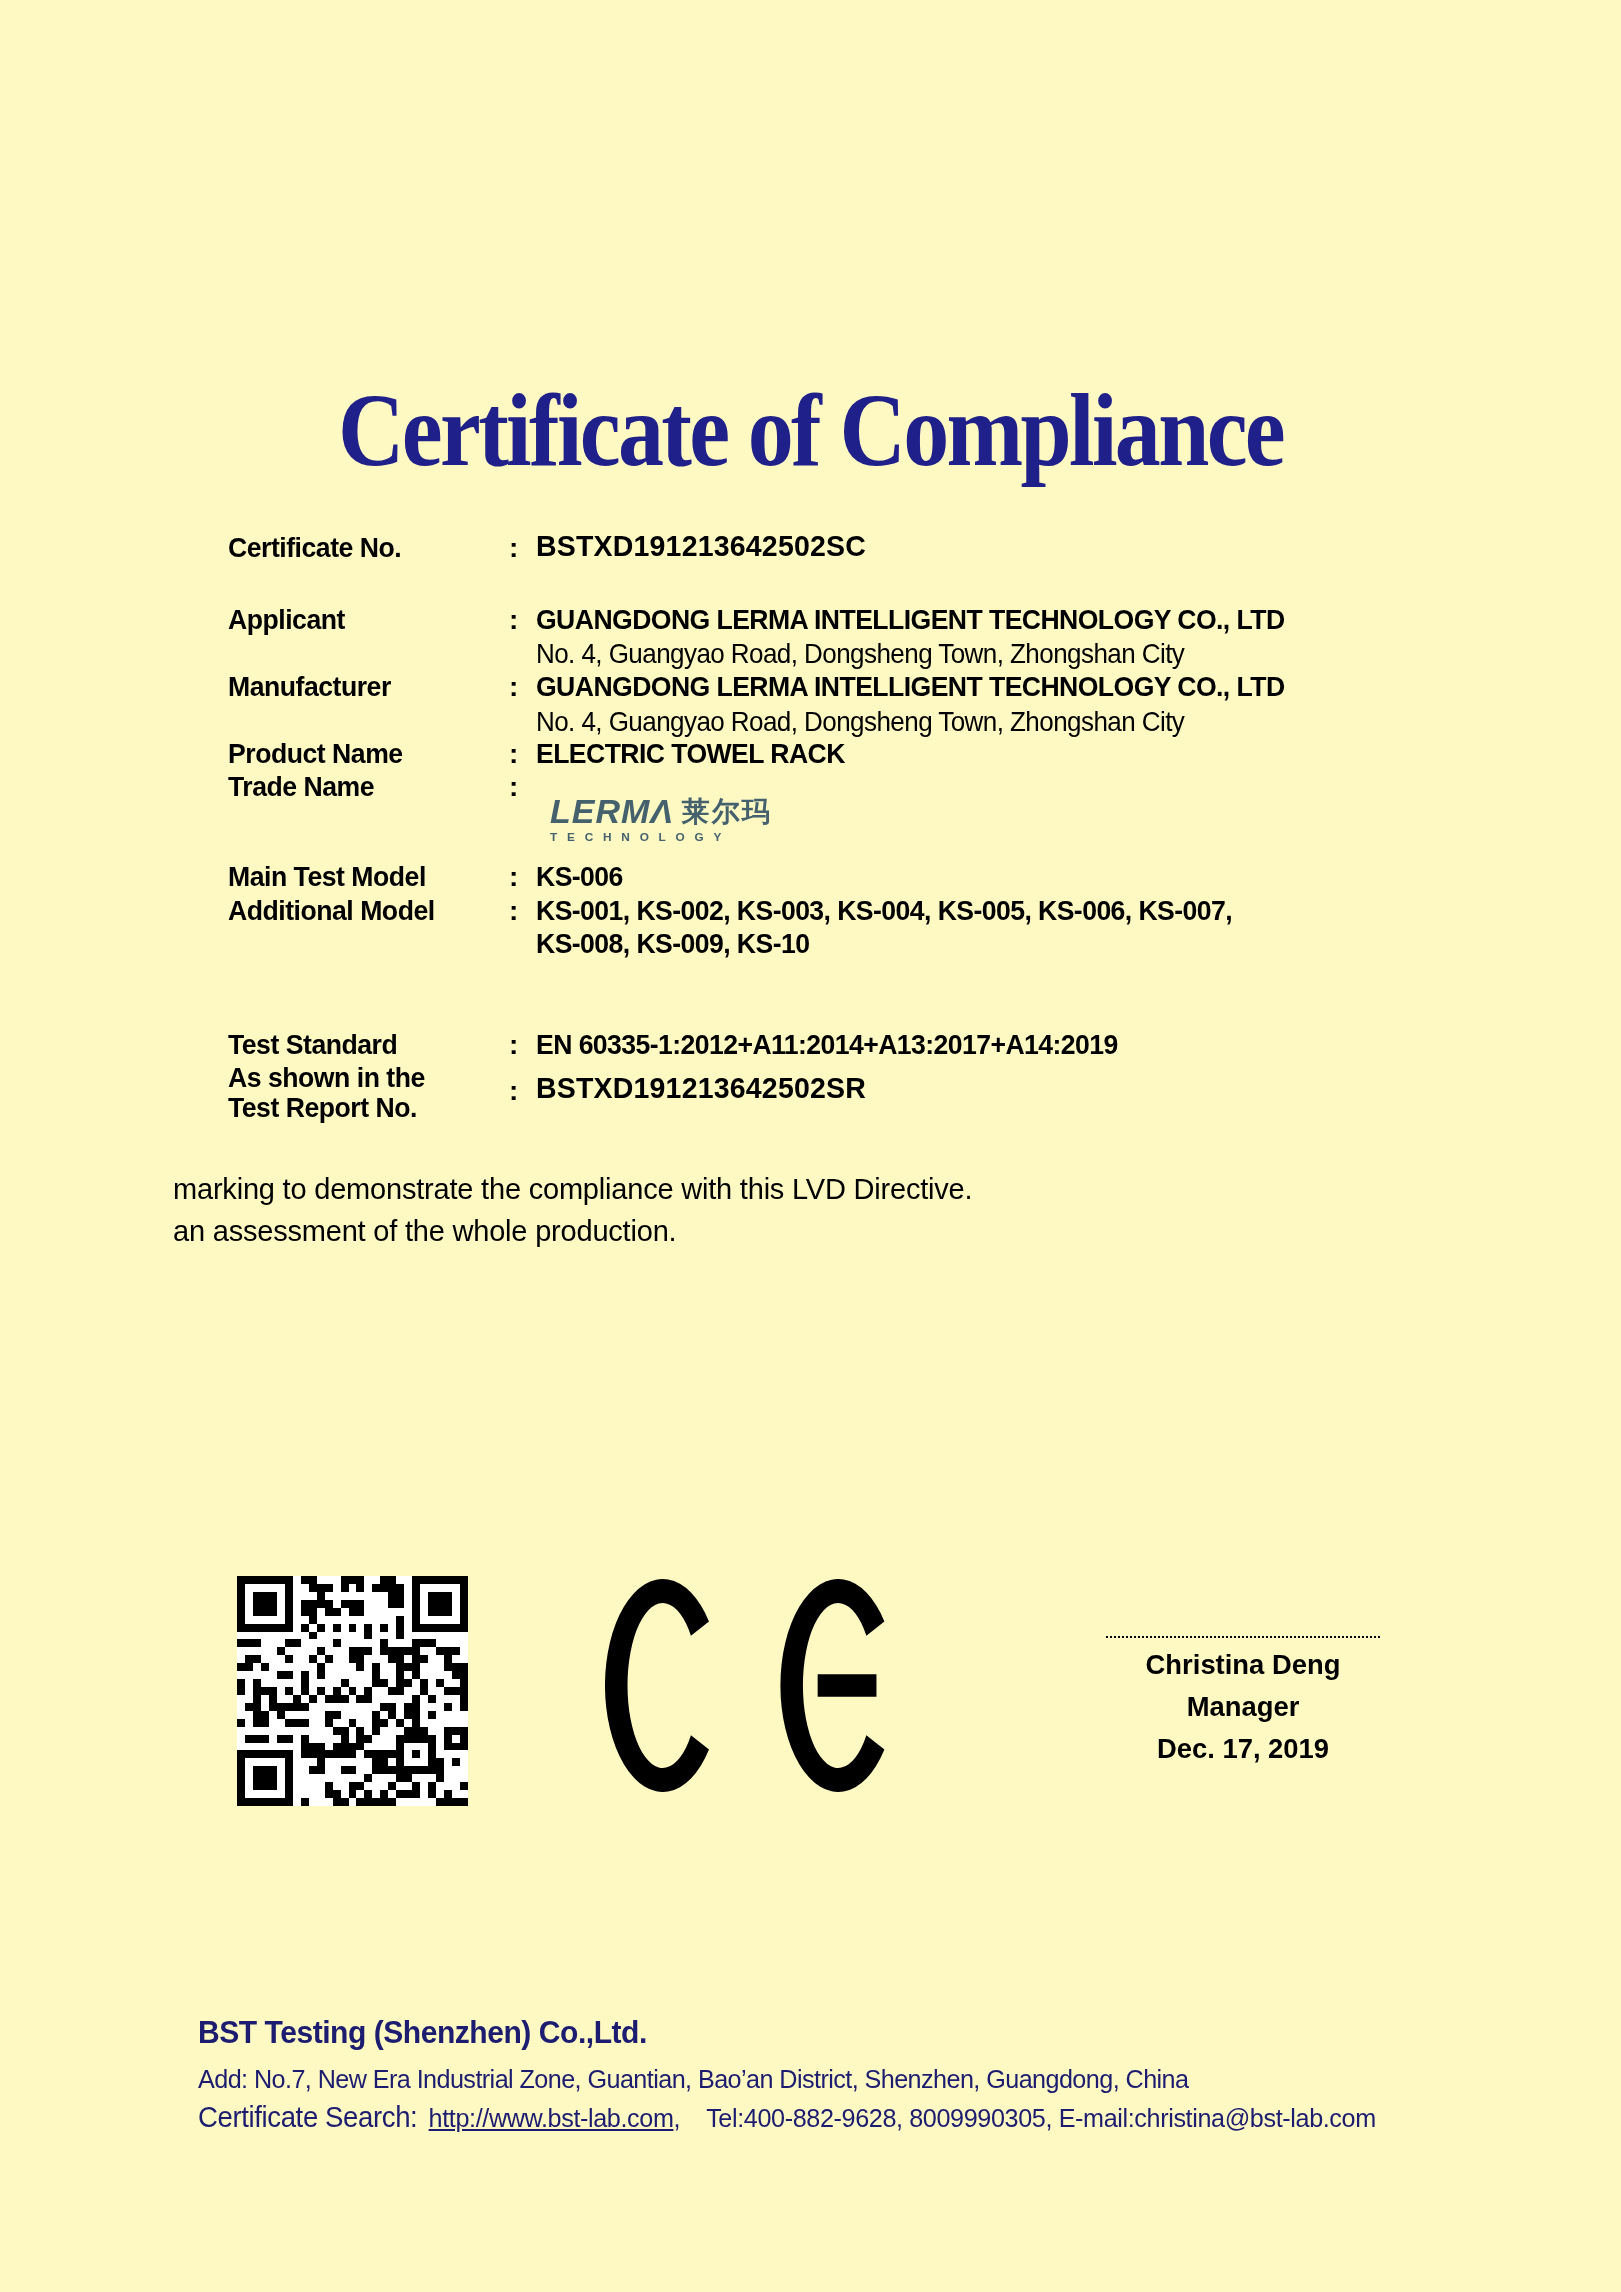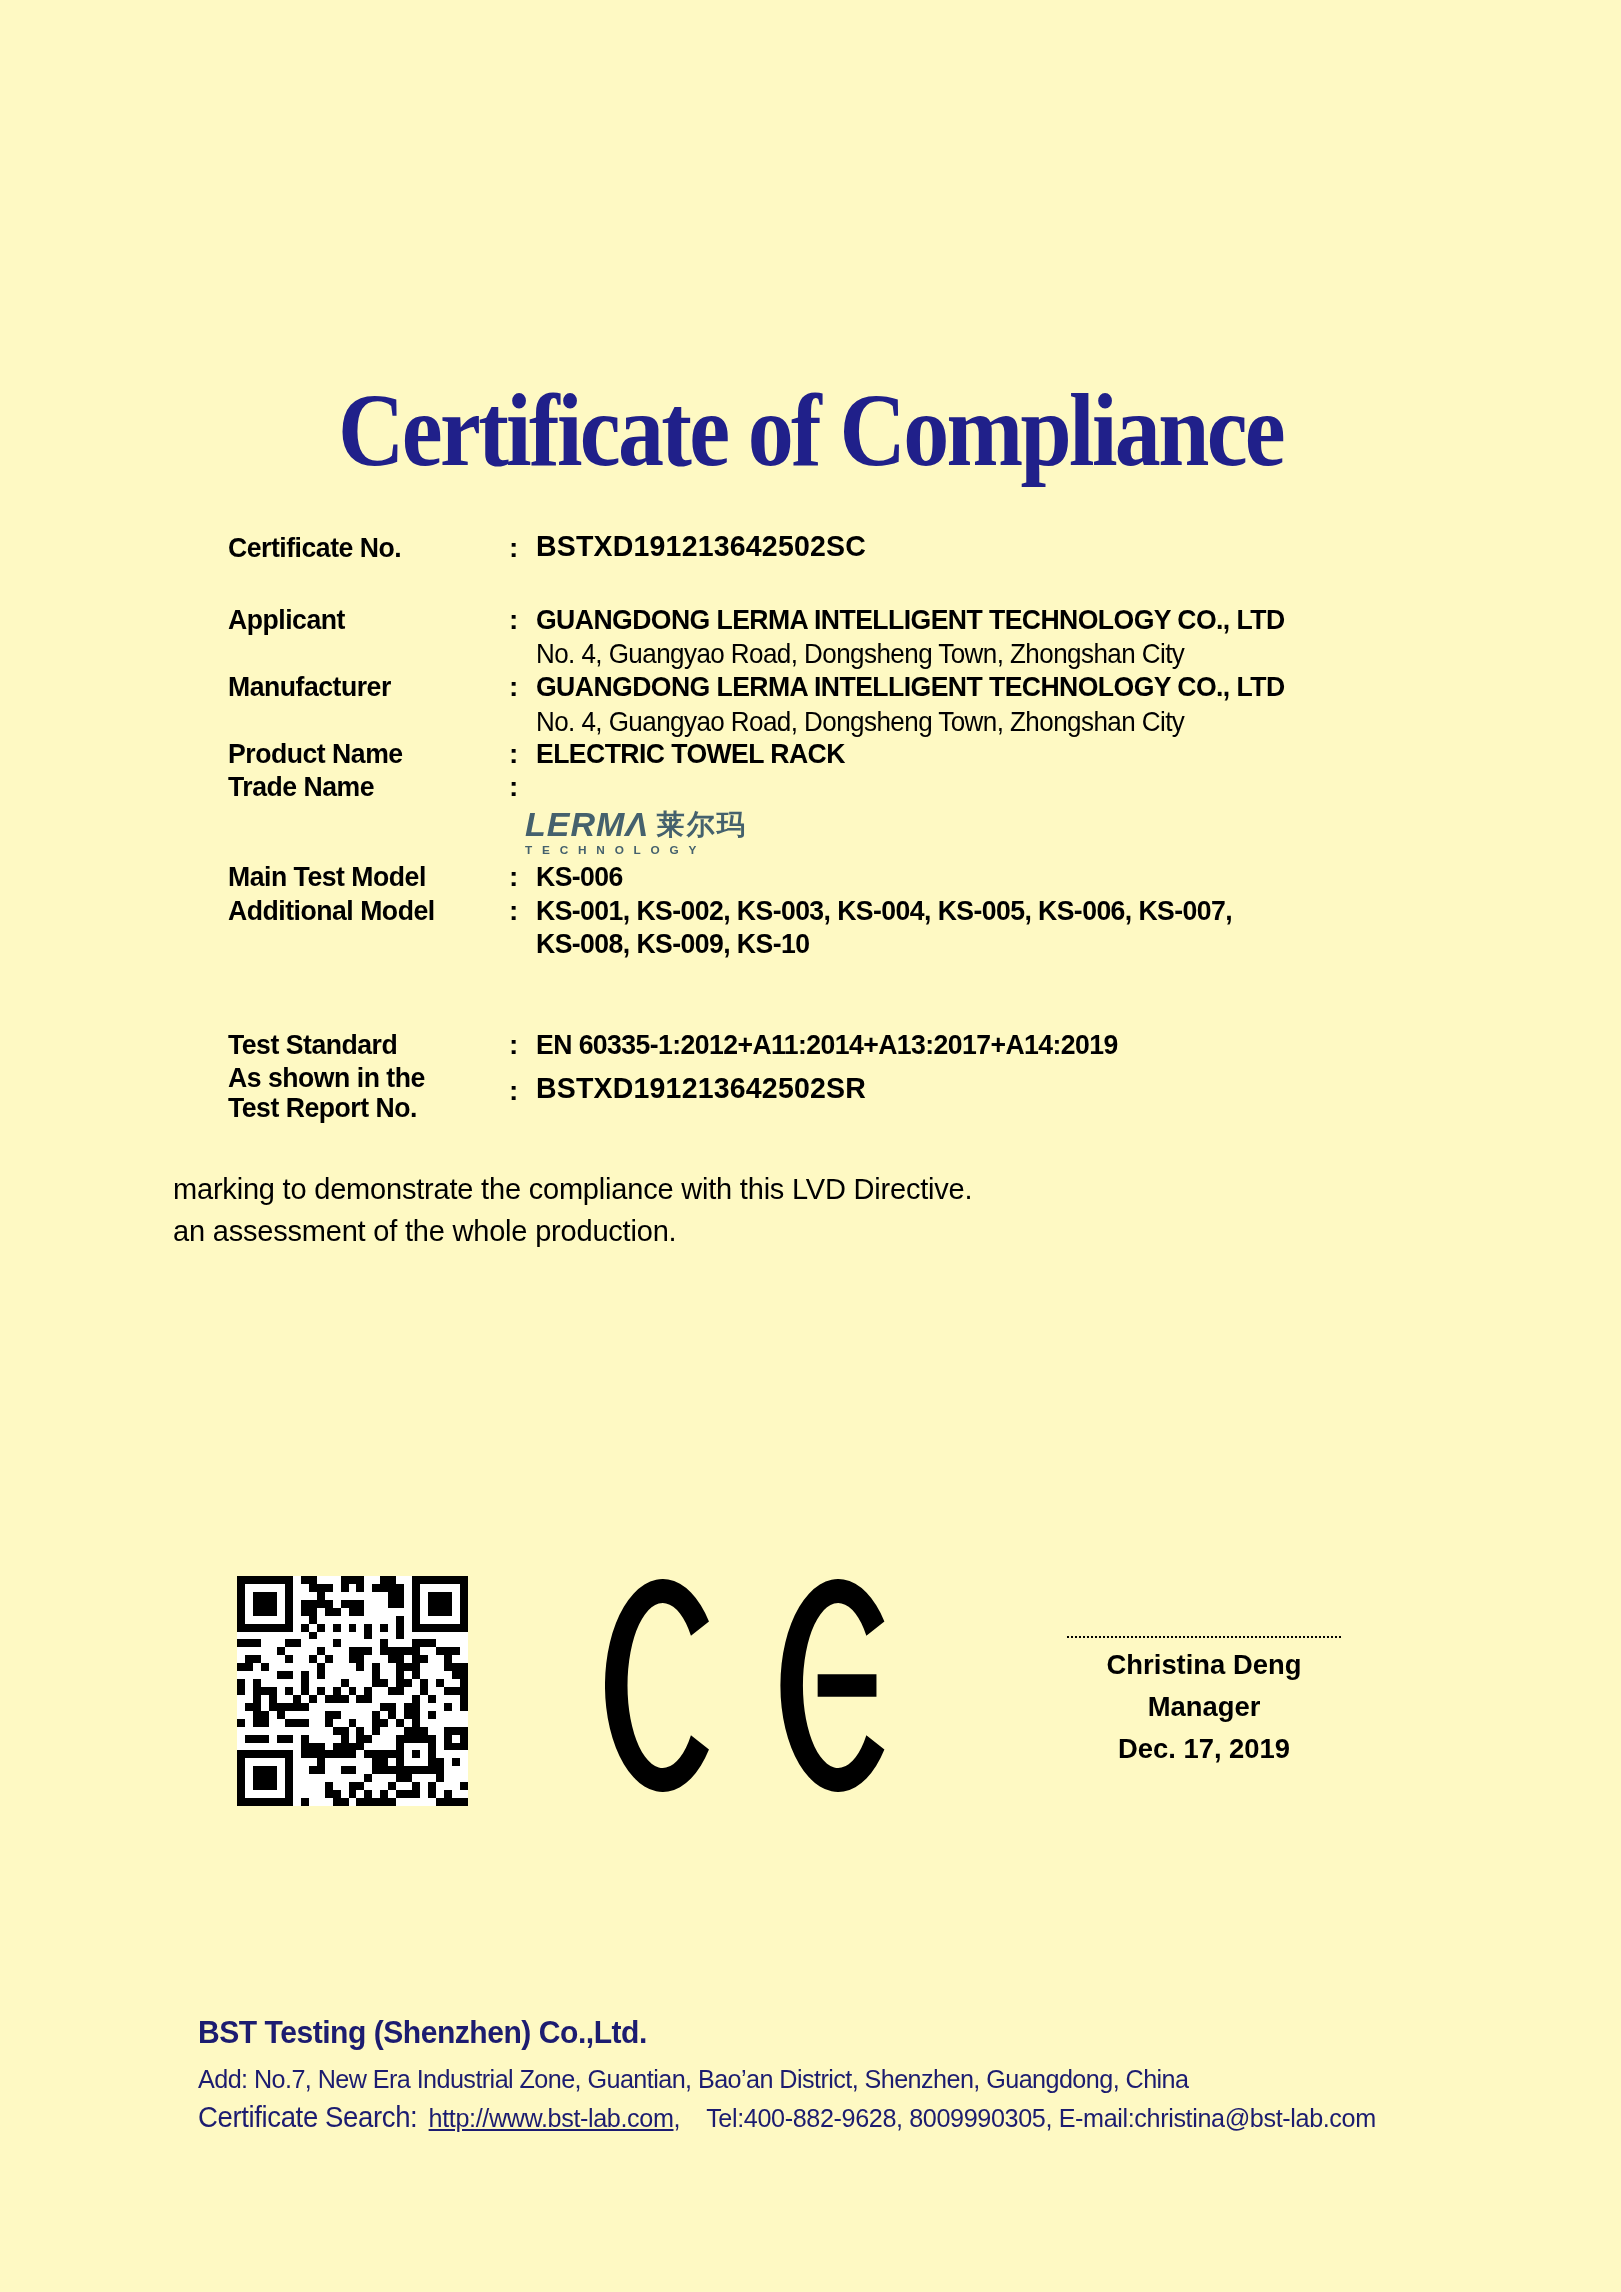--- a/index.html
+++ b/index.html
@@ -16,40 +16,40 @@
     font-size:99px;line-height:98px;color:#20208a;letter-spacing:-2.9px;
     transform:scaleX(.93) scaleY(1.04);transform-origin:50% 0;
   }
   
   .lbl{left:228px;font-weight:bold;font-size:28px;line-height:32px;letter-spacing:-0.5px;transform:scaleX(.95);transform-origin:0 50%;}
   .col{left:509px;font-weight:bold;font-size:28px;line-height:32px;}
   .val{left:536px;font-weight:bold;font-size:28px;line-height:32px;letter-spacing:-0.6px;transform:scaleX(.95);transform-origin:0 50%;}
   .addr{font-weight:normal;font-size:27.4px;}
   .big-val{font-size:30px;letter-spacing:0.2px;}
   
-  .logo{position:absolute;left:525px;top:797px;color:#45616d;margin-top:13px;}
+  .logo{position:absolute;left:550px;top:797px;color:#45616d;}
   .logo-row1{display:flex;align-items:flex-end;gap:7.8px;line-height:29px;}
   .logo-name{font-size:34px;font-weight:bold;font-style:italic;letter-spacing:1px;}
   .logo-cn{font-size:28px;font-weight:bold;letter-spacing:2px;}
   .logo-tag{font-size:11.8px;font-weight:bold;letter-spacing:9.8px;margin-top:2.9px;border-top:1px solid rgba(69,97,109,.0);}
   
   .body-text{position:absolute;left:173px;top:1168px;font-size:29px;line-height:42px;letter-spacing:-0.2px;}
   .body-text div{white-space:nowrap;}
   
   .qr{
     position:absolute;left:237px;top:1576px;width:231px;height:230px;
     display:grid;grid-template-columns:repeat(29,1fr);grid-template-rows:repeat(29,1fr);
     background:#fff;
   }
   .qr i{display:block;}
   .qr i.b{background:#000;}
   
   .ce{position:absolute;left:605px;top:1579px;}
   
-  .sig{position:absolute;left:1067px;top:1636px;width:274px;text-align:center;}
+  .sig{position:absolute;left:1106px;top:1636px;width:274px;text-align:center;}
   .sig-line{border-top:2.9px dotted #000;height:0;margin-bottom:5.9px;}
   .sig div.t{font-weight:bold;font-size:27.4px;line-height:42px;}
   
   .foot-company{left:198px;top:2015px;font-weight:bold;font-size:31px;color:#1c1c70;letter-spacing:-0.5px;transform:scaleX(.97);transform-origin:0 50%;}
   .foot-addr{left:198px;top:2064px;font-size:26.5px;color:#1c1c70;letter-spacing:-0.6px;transform:scaleX(.95);transform-origin:0 50%;}
   .foot-search{left:198px;top:2101px;font-size:26.5px;color:#1c1c70;letter-spacing:-0.4px;transform:scaleX(.95);transform-origin:0 50%;}
   .foot-search .search-lab{font-size:29px;margin-right:11.8px;}
   .foot-search a{color:#1c1c70;text-decoration:underline;}
   .foot-search .contacts{margin-left:27.4px;}
 </style>

